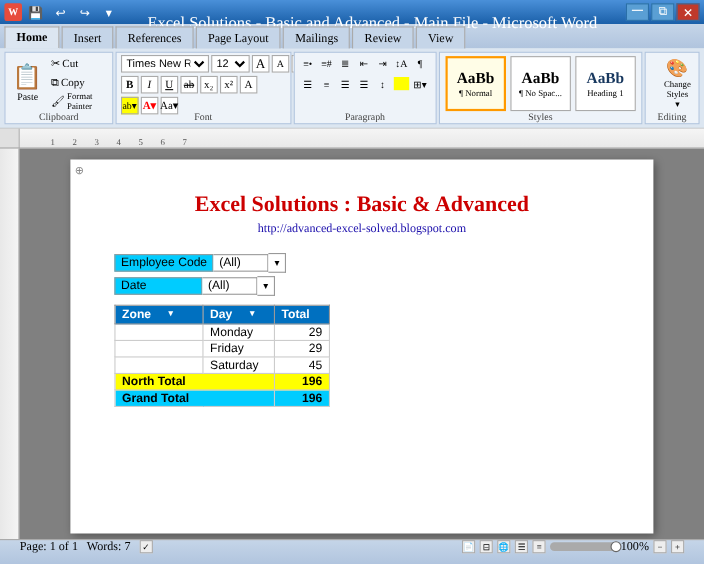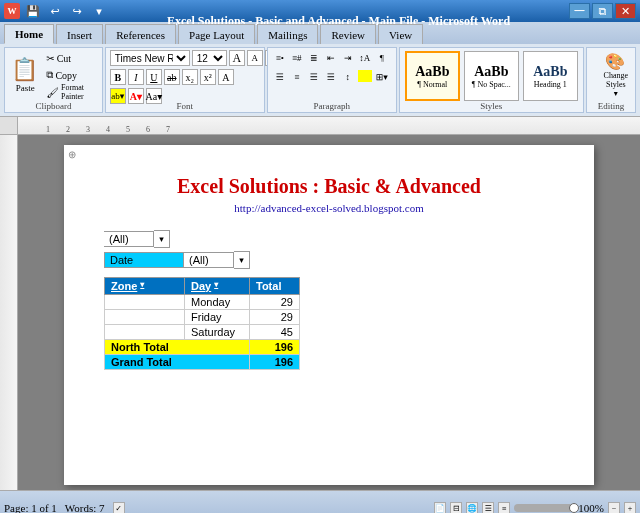--- a/index.html
+++ b/index.html
@@ -10,21 +10,21 @@
       height: 22px;
       background: linear-gradient(to bottom, #4a90d9, #1a5fa8);
       display: flex;
       align-items: center;
       justify-content: space-between;
       padding: 0 4px;
       color: white;
     }
     .title-bar-left { display: flex; align-items: center; gap: 4px; }
     .title-bar-icon { width: 16px; height: 16px; background: #e74c3c; border-radius: 2px; font-size: 9px; display: flex; align-items: center; justify-content: center; color: white; font-weight: bold; }
-    .title-bar-title { font-size: 12px; font-weight: bold; margin-top: 20px; }
+    .title-bar-title { font-size: 15px; font-weight: normal; margin-top: 20px; }
     .title-bar-controls { display: flex; gap: 2px; }
     .title-btn { width: 21px; height: 16px; display: flex; align-items: center; justify-content: center; font-size: 11px; background: #5a9fd4; border: 1px solid #2a6fa8; color: white; cursor: pointer; }
     .title-btn.close { background: #c0392b; }
     .title-btn.minimize-bar { font-size: 14px; line-height: 1; }
     .quick-btn { width: 18px; height: 18px; display: flex; align-items: center; justify-content: center; font-size: 11px; color: white; cursor: pointer; }
 
     
     .ribbon {
       background: #dce6f1;
       border-bottom: 1px solid #aaa;
@@ -255,32 +255,32 @@
     .pivot-table td.number { text-align: right; }
     .pivot-table .north-total td {
       background: #ffff00;
       font-weight: bold;
     }
     .pivot-table .grand-total td {
       background: #00ccff;
       font-weight: bold;
     }
     .pivot-table .data-row td { background: white; }
-    .th-with-arrow { display: flex; gap: 3px; text-decoration: underline; }
+    .th-with-arrow { display: flex; gap: 16px; }
     .sort-arrow { font-size: 8px; }
 
     
     .status-bar {
       height: 24px;
       background: linear-gradient(to bottom, #c5d5e8, #b0c4de);
       border-top: 1px solid #aaa;
       display: flex;
-      align-items: flex-end;
+      align-items: flex-start;
       justify-content: space-between;
-      padding: 0 4px;
+      padding: 0 18px;
       font-size: 11px;
     }
     .status-left { display: flex; align-items: center; gap: 8px; }
     .status-right { display: flex; align-items: center; gap: 4px; }
     .status-indicator { width: 12px; height: 12px; background: #eee; border: 1px solid #aaa; display: flex; align-items: center; justify-content: center; font-size: 8px; }
     .zoom-level { font-size: 11px; }
     .zoom-slider { width: 60px; height: 8px; background: #aaa; border-radius: 4px; position: relative; }
     .zoom-thumb { width: 10px; height: 10px; background: white; border: 1px solid #666; border-radius: 50%; position: absolute; top: -1px; left: 55px; }
 
     
@@ -455,20 +455,21 @@
   <div class="left-ruler"></div>
   <div class="doc-scroll-area">
     <div class="page">
       <div class="move-handle">⊕</div>
 
       <div class="doc-title">Excel Solutions : Basic &amp; Advanced</div>
       <div class="doc-url">http://advanced-excel-solved.blogspot.com</div>
 
       <div class="filter-area">
         <div class="filter-row">
+          <div class="filter-label">Employee Code</div>
           <div class="filter-value">(All)</div>
           <div class="filter-dropdown">▾</div>
         </div>
         <div class="filter-row">
           <div class="filter-label">Date</div>
           <div class="filter-value">(All)</div>
           <div class="filter-dropdown">▾</div>
         </div>
       </div>
 

